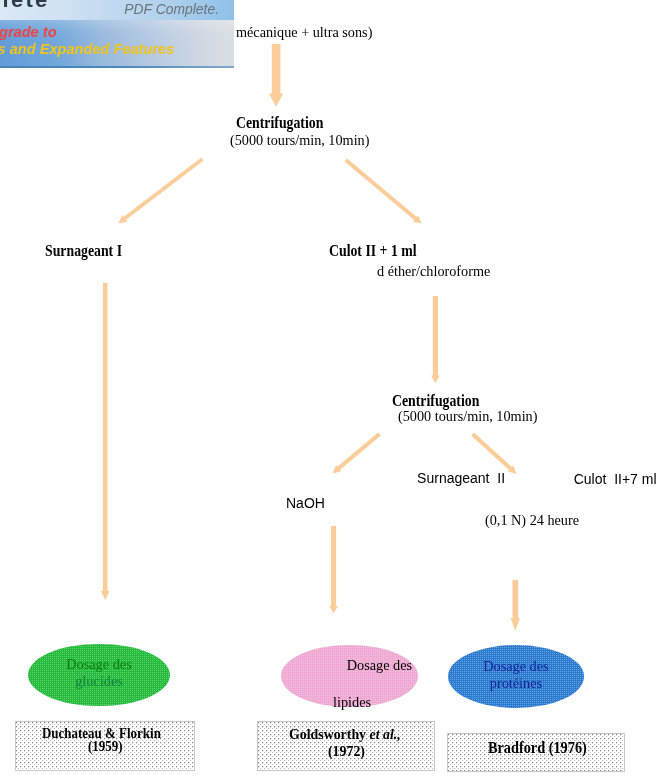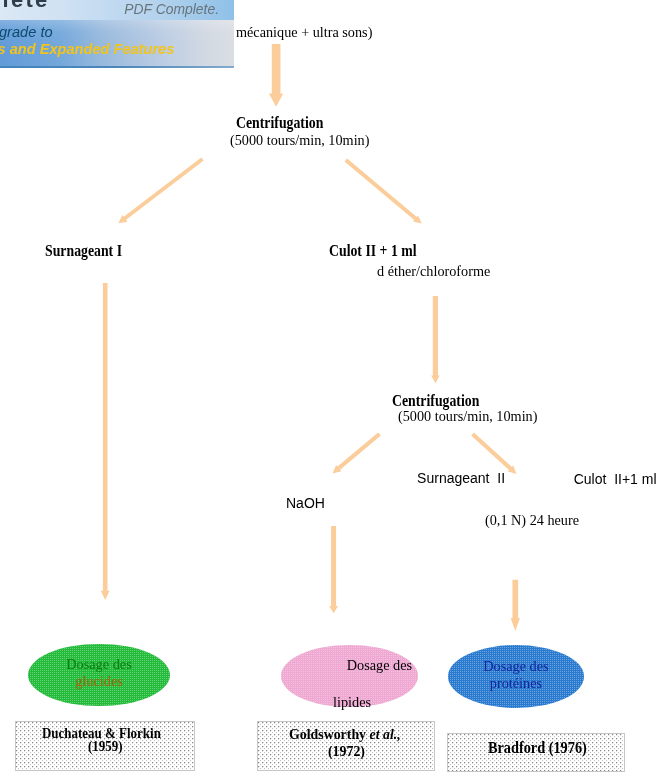--- a/index.html
+++ b/index.html
@@ -20,21 +20,21 @@
   #banner .logo{position:absolute;left:2.5px;top:-12.6px;font-family:"Liberation Sans",sans-serif;font-size:22px;font-weight:600;color:#2f3d48;letter-spacing:2.3px;}
   #banner .brand{position:absolute;left:124.3px;top:0.6px;font-family:"Liberation Sans",sans-serif;
       font-style:italic;font-size:13.9px;font-weight:400;color:#68747a;letter-spacing:0px;}
   #banner .mid{position:absolute;left:0;top:20px;width:234px;height:46px;
       background:linear-gradient(90deg,#619bd8 0%,#74a8db 26%,#97b9dd 43%,#c0cfe4 73%,#d4dae2 90%,#d9dee3 100%);}
   #banner .sheen{position:absolute;left:0;top:20px;width:234px;height:46px;
       background:linear-gradient(180deg,rgba(255,255,255,0.22) 0%,rgba(255,255,255,0.04) 26%,rgba(255,255,255,0) 55%);}
   #banner .bbar{position:absolute;left:0;top:66px;width:234px;height:1.8px;
       background:linear-gradient(90deg,#4584bb 0%,#4a86bc 50%,#83a9cc 100%);}
   #banner .l1{position:absolute;left:-1px;top:23.8px;font-family:"Liberation Sans",sans-serif;
-      font-style:italic;font-weight:normal;font-size:14.6px;color:#0c4a6e;letter-spacing:0px;}
+      font-style:italic;font-weight:bold;font-size:14.6px;color:#ef4444;letter-spacing:0px;}
   #banner .l2{position:absolute;left:-2.5px;top:41.4px;font-family:"Liberation Sans",sans-serif;
       font-style:italic;font-weight:bold;font-size:14.6px;color:#f2c41b;letter-spacing:0px;}
 
   
   .oval{position:absolute;border-radius:50%;overflow:hidden;}
   .oval::after{content:"";position:absolute;inset:0;
       background-image:
         radial-gradient(circle at 0.5px 0.5px, rgba(255,255,255,0.30) 0.58px, rgba(255,255,255,0) 0.8px);
       background-size:2px 2px;}
   .ovtxt{position:absolute;white-space:pre;font-family:"Liberation Serif",serif;
@@ -89,26 +89,26 @@
   <div class="lbl serif b" style="left:44.9px;top:242.5px;">Surnageant I</div>
 
   <div class="lbl serif b" style="left:329.4px;top:242.5px;">Culot II + 1 ml</div>
   <div class="lbl serif" style="left:376.9px;top:263.1px;">d éther/chloroforme</div>
 
   <div class="lbl serif b" style="left:392px;top:392.7px;">Centrifugation</div>
   <div class="lbl serif" style="left:397.6px;top:408.4px;">(5000 tours/min, 10min)</div>
 
   <div class="lbl sans" style="left:286px;top:496px;">NaOH</div>
   <div class="lbl sans" style="left:417.1px;top:471.3px;">Surnageant  II</div>
-  <div class="lbl sans" style="left:573.7px;top:471.6px;">Culot  II+1 ml</div>
+  <div class="lbl sans" style="left:573.7px;top:471.6px;">Culot  II+7 ml</div>
   <div class="lbl serif" style="left:485px;top:512.4px;">(0,1 N) 24 heure</div>
 
   <div class="oval" style="left: 28.3px; top: 644.1px; width: 141.4px; height: 62.2px; background: rgb(34, 187, 58);"></div>
   <div class="ovtxt" style="left: 28.3px; top: 656.8px; width: 141.4px; color: rgb(12, 125, 18);">Dosage des</div>
-  <div class="ovtxt" style="left: 28.3px; top: 673.9px; width: 141.4px; color: #a16207;">glucides</div>
+  <div class="ovtxt" style="left: 28.3px; top: 673.9px; width: 141.4px; color: #15803d;">glucides</div>
 
   <div class="oval" style="left: 281.3px; top: 644.7px; width: 136.5px; height: 61.9px; background: rgb(239, 168, 210);"></div>
   <div class="ovtxt" style="left: 311.2px; top: 657.7px; width: 136.5px; color: rgb(0, 0, 0);">Dosage des</div>
   <div class="ovtxt" style="left: 283.8px; top: 695px; width: 136.5px; color: rgb(0, 0, 0);">lipides</div>
 
   <div class="oval" style="left: 447.7px; top: 644.8px; width: 136.5px; height: 63px; background: rgb(42, 123, 208);"></div>
   <div class="ovtxt" style="left: 447.7px; top: 658.6px; width: 136.5px; color: rgb(17, 36, 156);">Dosage des</div>
   <div class="ovtxt" style="left: 447.7px; top: 676px; width: 136.5px; color: rgb(17, 36, 156);">protéines</div>
 
   <div class="refbox" style="left:15.3px;top:720.6px;width:179.5px;height:50.8px;"></div>

